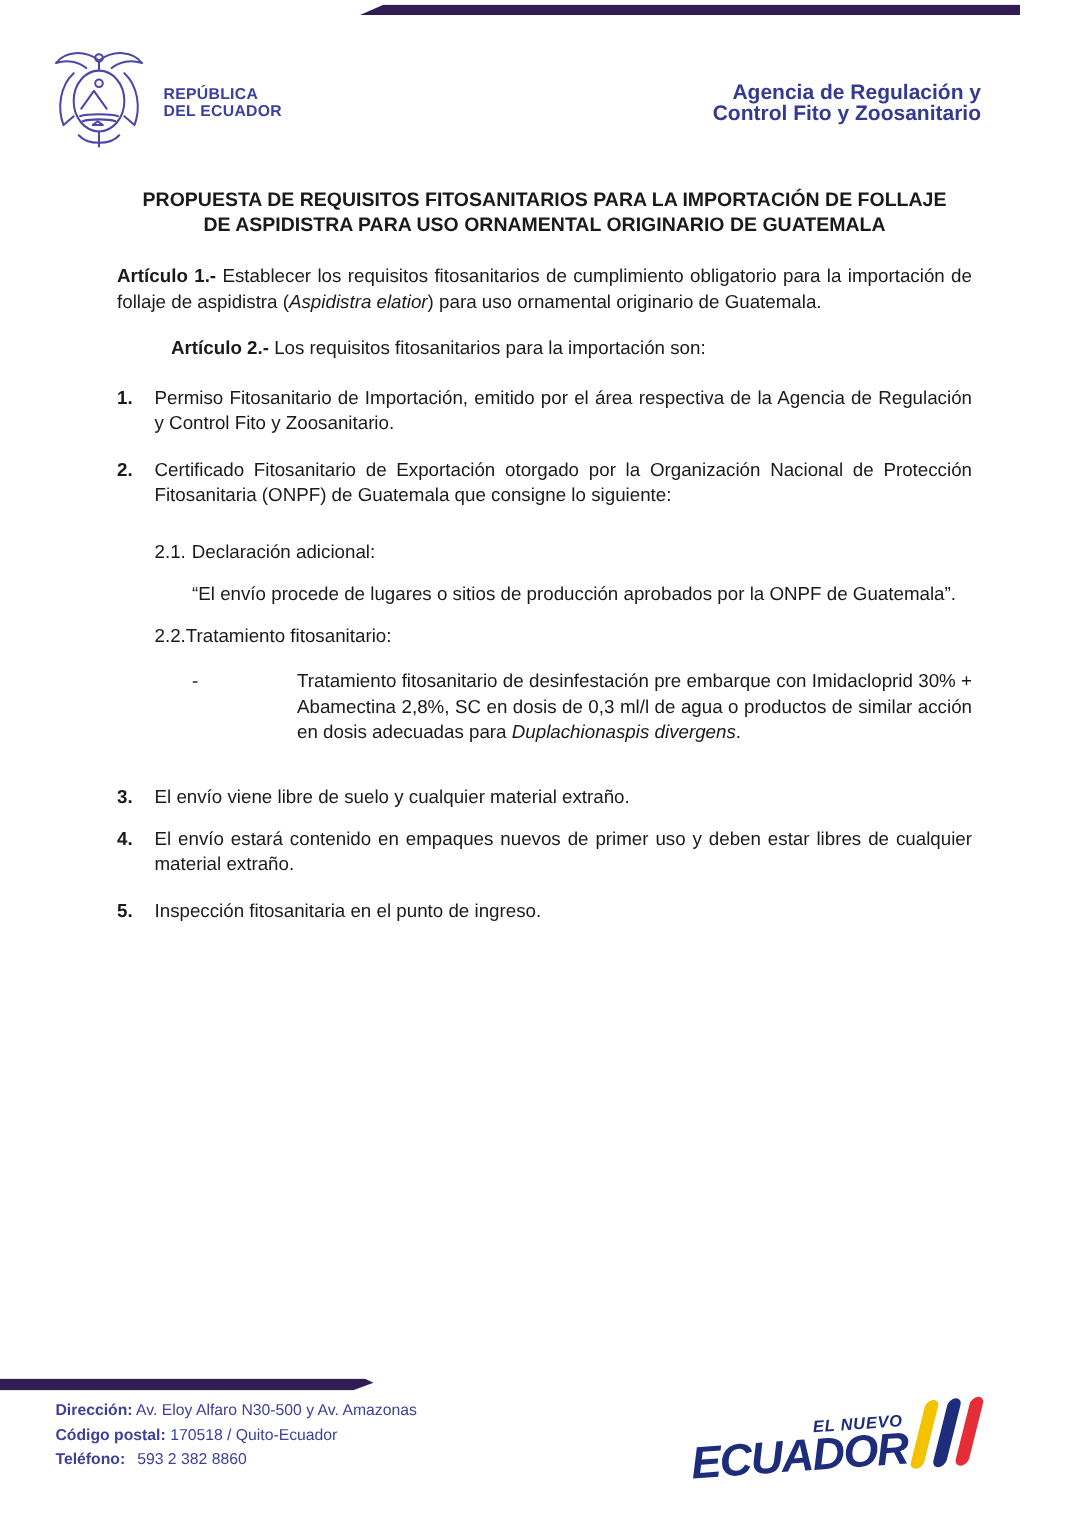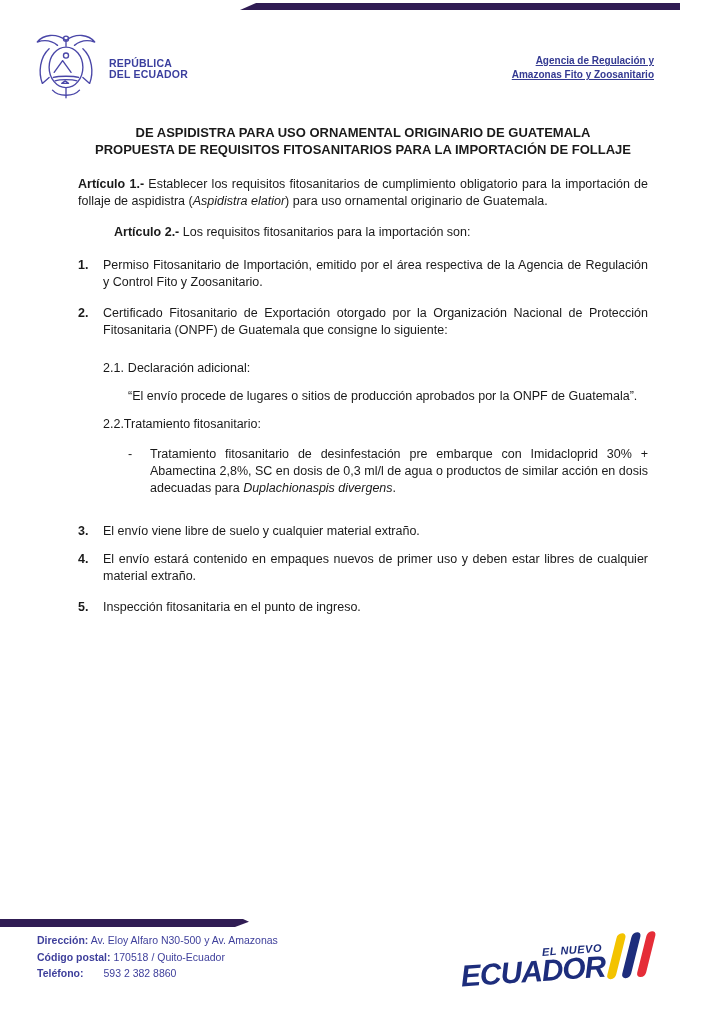--- a/index.html
+++ b/index.html
@@ -31,24 +31,23 @@
     font-size: 10.5px;
     line-height: 11px;
     color: #3b3f9e;
     letter-spacing: 0.2px;
   }
   .header-right {
     position: absolute;
     right: 26px; top: 54px;
     text-align: right;
     font-weight: bold;
-    font-size: 10px;
+    font-size: 14px;
     line-height: 14px;
     color: #343a92;
-    text-decoration: underline;
   }
 
   
   .content {
     position: absolute;
     left: 78px; top: 124px;
     width: 570px;
     font-size: 12.5px;
     line-height: 17px;
   }
@@ -76,39 +75,39 @@
   .sub-num { font-weight: normal; }
   .sub-num.pad { margin-right: 4px; }
 
   .quote {
     margin: 11px 0 0 50px;
     text-align: justify;
   }
 
   .dash-item { display: flex; margin: 13px 0 0 50px; }
   .dash-col { width: 22px; flex-shrink: 0; }
-  .dash-text { flex: 1; text-align: justify; }
+  .dash-text { flex: 1; text-align: justify; margin-left: 48px; }
 
   
   .footer-bar {
     position: absolute;
     top: 919px; left: 0;
     width: 249px; height: 8px;
     background: #301d54;
     clip-path: polygon(0 0, 243px 0, 249px 35%, 235px 100%, 0 100%);
   }
   .footer-info {
     position: absolute;
     left: 37px; top: 932px;
     font-size: 10.5px;
     line-height: 16.5px;
     color: #3e3f9b;
   }
   .footer-info .lbl { font-weight: bold; }
-  .tel-val { margin-left: 20px; }
+  .tel-val { margin-left: 8px; }
 
   .nuevo-logo {
     position: absolute;
     right: 29px; top: 938px;
     display: flex;
     align-items: flex-end;
     transform: rotate(-4deg);
     transform-origin: center;
   }
   .nuevo-text {
@@ -167,28 +166,28 @@
       </svg>
     </span>
     <div class="republica-text">
       <div>REPÚBLICA</div>
       <div>DEL ECUADOR</div>
     </div>
   </div>
 
   <div class="header-right">
     <div>Agencia de Regulación y</div>
-    <div>Amazonas Fito y Zoosanitario</div>
+    <div>Control Fito y Zoosanitario</div>
   </div>
 
   <div class="content">
 
     <div class="doc-title">
+      <div>PROPUESTA DE REQUISITOS FITOSANITARIOS PARA LA IMPORTACIÓN DE FOLLAJE</div>
       <div>DE ASPIDISTRA PARA USO ORNAMENTAL ORIGINARIO DE GUATEMALA</div>
-      <div>PROPUESTA DE REQUISITOS FITOSANITARIOS PARA LA IMPORTACIÓN DE FOLLAJE</div>
     </div>
 
     <p class="para"><strong>Artículo 1.-</strong>
       <span>Establecer los requisitos fitosanitarios de cumplimiento obligatorio para la importación de follaje de aspidistra (</span><em>Aspidistra elatior</em><span>) para uso ornamental originario de Guatemala.</span></p>
 
     <p class="para para-a2"><strong>Artículo 2.-</strong>
       <span>Los requisitos fitosanitarios para la importación son:</span></p>
 
     <div class="li first">
       <span class="li-num">1.</span>

